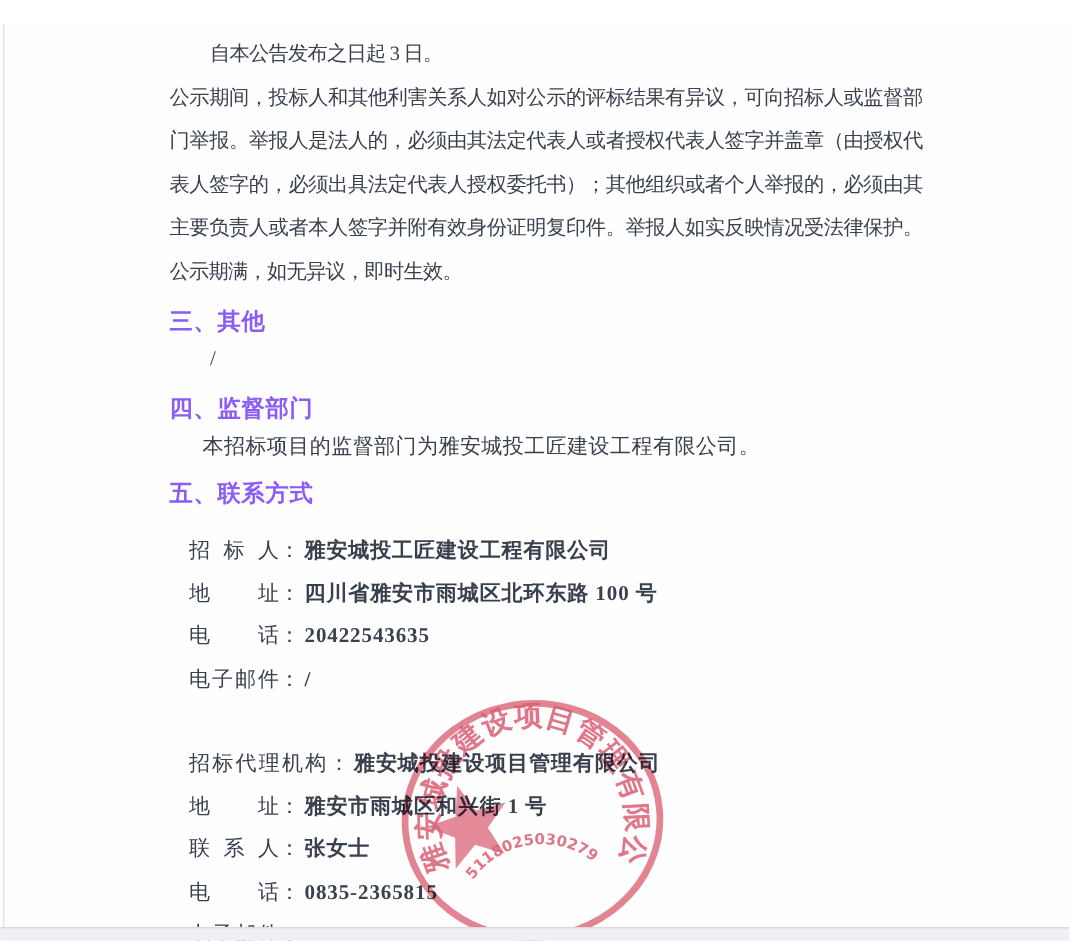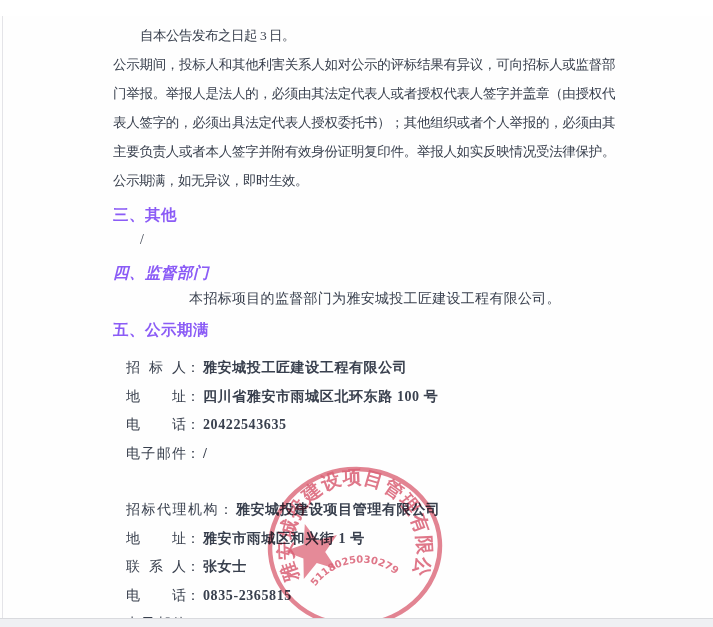--- a/index.html
+++ b/index.html
@@ -29,27 +29,27 @@
     margin:0; font-size:13.5px; line-height:29px; letter-spacing:-0.5px;
     text-align:justify; color:#39404e;
   }
   .par-first { text-indent:2em; margin-top:5px; }
   .par-body { margin-top:0; }
   .sec-heading {
     font-size:15.5px; font-weight:bold; color:#8b5cf6;
     letter-spacing:0.5px; line-height:22px; margin:0;
   }
   .h3 { margin-top:9px; }
-  .h4 { margin-top:9px;font-style:italic; }
+  .h4 { margin-top:9px; }
   .h5 { margin-top:8px; }
   .slash-line {
     font-size:14px; line-height:26px; margin:1px 0 0 27px;
   }
   .supervise-line {
-    font-size:14px; line-height:25px; margin:2px 0 0 22px; letter-spacing:0.3px;text-align:center;
+    font-size:14px; line-height:25px; margin:2px 0 0 22px; letter-spacing:0.3px;
   }
   .contact-block { margin-left:13px; }
   .cb1 { margin-top:13px; }
   .cb2 { margin-top:28px; }
   .crow { height:28.5px; line-height:28.5px; font-size:14px; white-space:nowrap; }
   .clabel {
     display:inline-block; width:60px; vertical-align:top;
     text-align:justify; text-align-last:justify; letter-spacing:0;
   }
   .clabel-wide {
@@ -71,21 +71,21 @@
   <div class="content">
     <p class="par par-first">自本公告发布之日起 3 日。</p>
     <p class="par par-body">公示期间，投标人和其他利害关系人如对公示的评标结果有异议，可向招标人或监督部门举报。举报人是法人的，必须由其法定代表人或者授权代表人签字并盖章（由授权代表人签字的，必须出具法定代表人授权委托书）；其他组织或者个人举报的，必须由其主要负责人或者本人签字并附有效身份证明复印件。举报人如实反映情况受法律保护。公示期满，如无异议，即时生效。</p>
 
     <div class="sec-heading h3">三、其他</div>
     <div class="slash-line">/</div>
 
     <div class="sec-heading h4">四、监督部门</div>
     <div class="supervise-line">本招标项目的监督部门为雅安城投工匠建设工程有限公司。</div>
 
-    <div class="sec-heading h5">五、公示期满</div>
+    <div class="sec-heading h5">五、联系方式</div>
 
     <div class="contact-block cb1">
       <div class="crow"><span class="clabel">招标人</span><span class="colon">：</span><span class="cvalue">雅安城投工匠建设工程有限公司</span></div>
       <div class="crow"><span class="clabel">地址</span><span class="colon">：</span><span class="cvalue">四川省雅安市雨城区北环东路 100 号</span></div>
       <div class="crow"><span class="clabel">电话</span><span class="colon">：</span><span class="cvalue">20422543635</span></div>
       <div class="crow"><span class="clabel">电子邮件</span><span class="colon">：</span><span class="cvalue">/</span></div>
     </div>
 
     <div class="contact-block cb2">
       <div class="crow"><span class="clabel-wide">招标代理机构</span><span class="colon">：</span><span class="cvalue">雅安城投建设项目管理有限公司</span></div>

